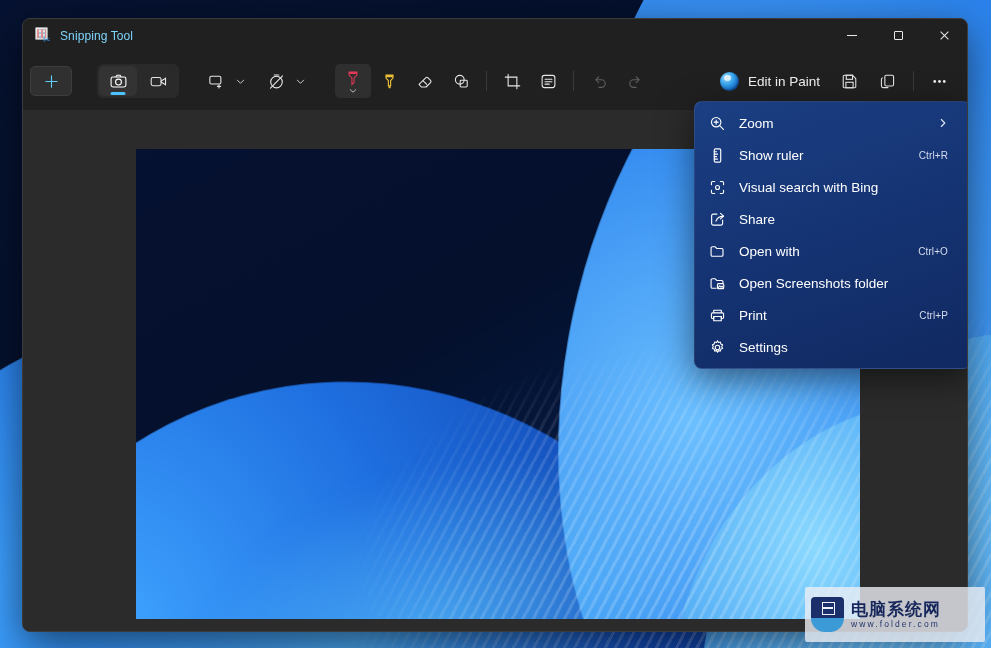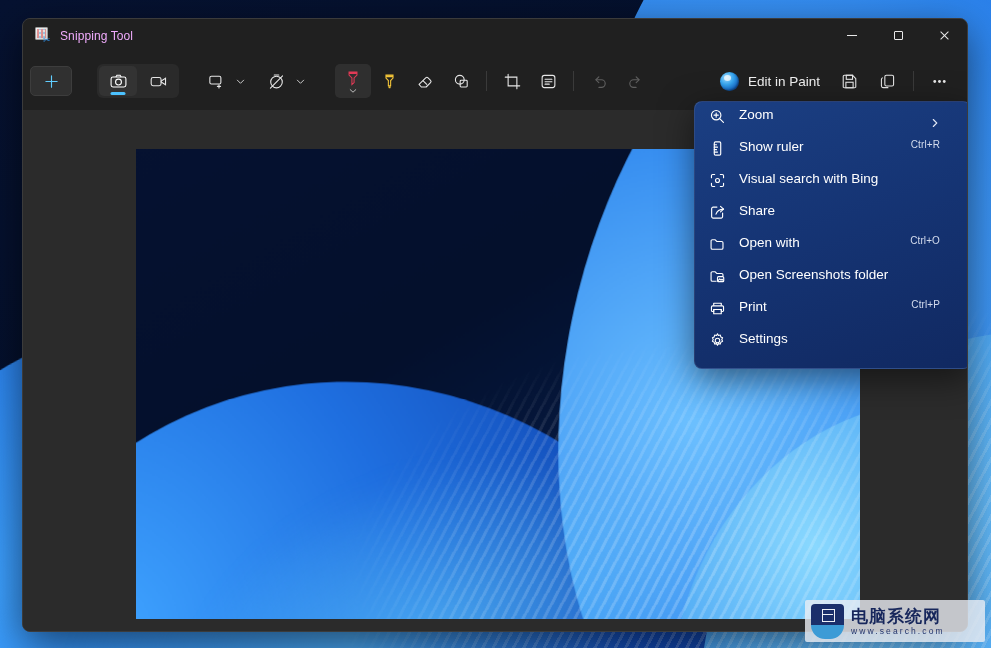--- a/index.html
+++ b/index.html
@@ -89,21 +89,21 @@
     content:''; position:absolute; inset:1px;
     background:
       repeating-linear-gradient(90deg,#d94f4f 0 2px,transparent 2px 4px),
       repeating-linear-gradient(0deg,#6aa9e0 0 2px,transparent 2px 4px);
     opacity:.55;
   }
   .app-icon .scis {
     position:absolute; right:-1px; bottom:-1px; width:10px; height:10px;
     color:#2d8ce0; font-size:9px; line-height:10px;
   }
-  #title-text { font-size:12px; color:#f0abfc; letter-spacing:.1px; }
+  #title-text { font-size:12px; color:#7dd3fc; letter-spacing:.1px; }
 
   .win-controls { margin-left:auto; display:flex; height:33px; }
   .win-btn {
     width:46px; height:33px; display:flex; align-items:center; justify-content:center;
     color:#e8e8e8;
   }
   .wc-min { width:10px; height:1px; background:#e8e8e8; }
   .wc-max { width:9px; height:9px; border:1px solid #e8e8e8; border-radius:1px; }
   .wc-close { position:relative; width:11px; height:11px; }
   .wc-close::before,.wc-close::after{
@@ -184,33 +184,33 @@
     left:671px; top:82px; width:277px;
     background:#1a3c7d;
     background-image:linear-gradient(160deg, rgba(27,63,131,.97) 0%, rgba(21,52,116,.97) 45%, rgba(16,40,96,.97) 100%);
     border:1px solid rgba(255,255,255,.10);
     border-radius:8px;
     box-shadow:0 10px 34px rgba(0,0,0,.5);
     padding:5px 4px;
     z-index:50;
   }
   .menu-item {
-    height:32px; display:flex; 
-    padding:0 26px 0 9px; border-radius:5px; gap:12px;
+    height:32px; display:flex; align-items:center;
+    padding:0 18px 0 9px; border-radius:5px; gap:12px;
     color:#ffffff; font-size:13.5px;
   }
   .mi-icon { width:19px; height:19px; flex:0 0 19px; display:flex; align-items:center; justify-content:center; color:#ffffff; }
   .mi-label { flex:1 1 auto; white-space:nowrap; }
   .mi-accel { color:#d4dced; font-size:10px; letter-spacing:.1px; }
   .mi-chev { color:#e6ecf7; display:flex; align-items:center; }
 
   
   #watermark {
     position:absolute; right:6px; bottom:6px;
-    width:180px; height:42px;
+    width:180px; height:55px;
     display:flex; align-items:center; gap:7px;
     padding:2px 6px;
     background:rgba(235,238,244,.80);
     border-radius:2px;
   }
   .wm-shield {
     width:33px; height:35px; position:relative; flex:0 0 33px;
   }
   .wm-shield .top {
     position:absolute; left:0; top:0; width:33px; height:21px;
@@ -552,17 +552,17 @@
     </div>
   </div>
 
   <div id="watermark">
     <div class="wm-shield">
       <div class="top"></div>
         <div class="bot"></div>
     </div>
     <div class="wm-text">
       <div class="wm-cn">电脑系统网</div>
-      <div class="wm-url">www.search.com</div>
+      <div class="wm-url">www.folder.com</div>
     </div>
   </div>
 
 </div>
 
 </body></html>

